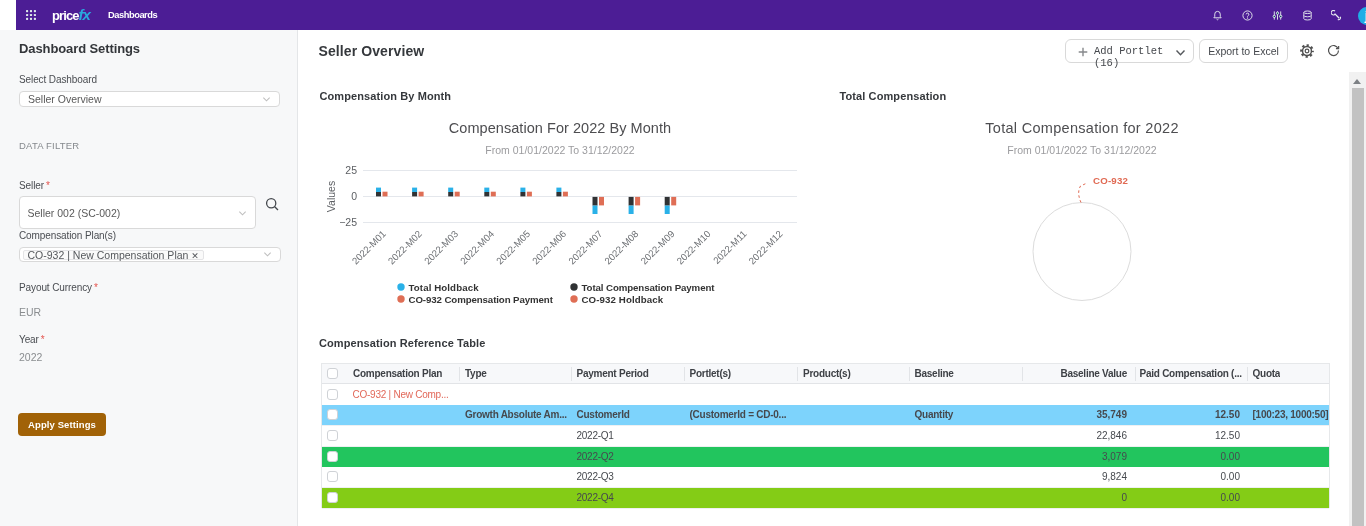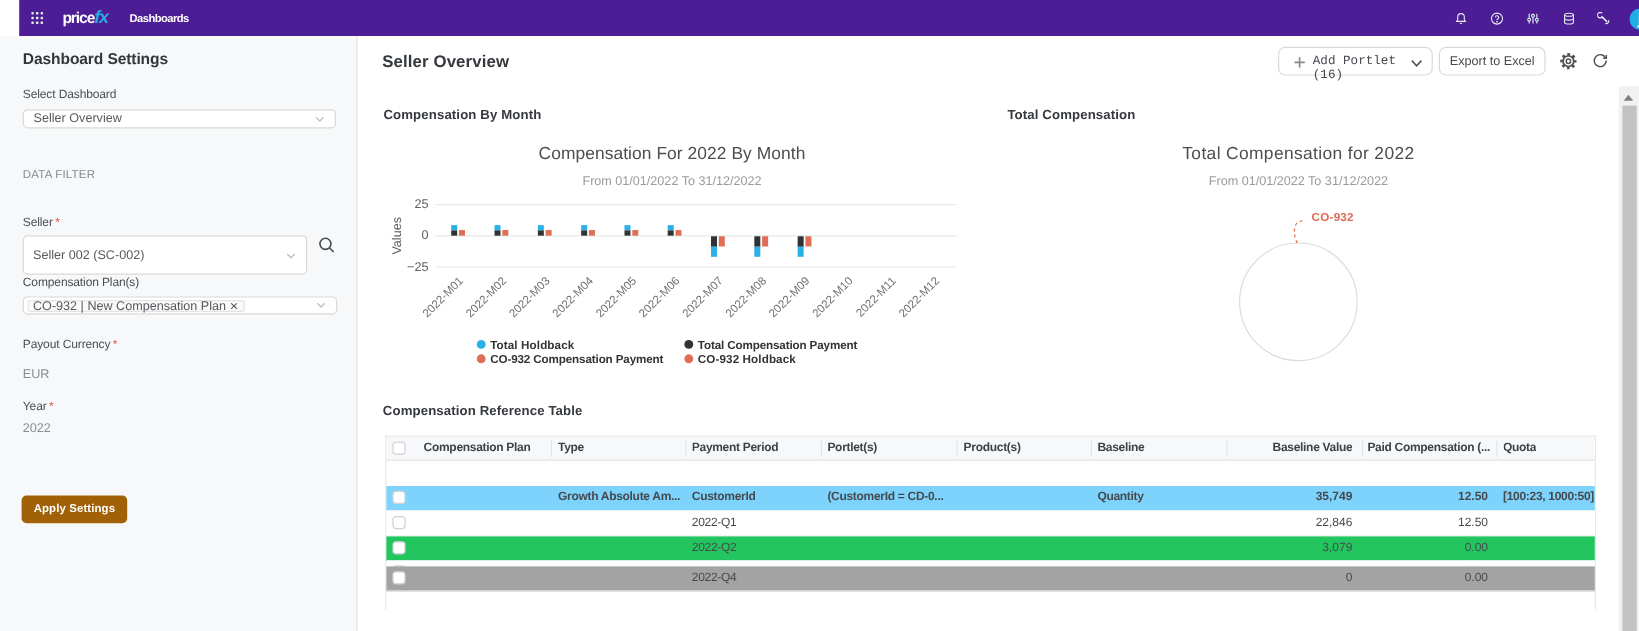--- a/index.html
+++ b/index.html
@@ -233,20 +233,24 @@
     <div class="th" style="left:930.5px;">Quota</div>
     <div class="vsep" style="left:137px;"></div>
     <div class="vsep" style="left:248.5px;"></div>
     <div class="vsep" style="left:362px;"></div>
     <div class="vsep" style="left:475px;"></div>
     <div class="vsep" style="left:586.5px;"></div>
     <div class="vsep" style="left:700px;"></div>
     <div class="vsep" style="left:813px;"></div>
     <div class="vsep" style="left:925px;"></div>
   </div>
+  <div class="row" style="top:20.5px;">
+    <div class="cb"></div>
+    <div class="td" style="left:30.5px;color:#e2695a;">CO-932 | New Comp...</div>
+  </div>
   <div class="row" style="top:41.2px;background:#7dd3fc;">
     <div class="cb"></div>
     <div class="td" style="left:143px;font-weight:bold;">Growth Absolute Am...</div>
     <div class="td" style="left:254.5px;font-weight:bold;">CustomerId</div>
     <div class="td" style="left:367.5px;font-weight:bold;">(CustomerId = CD-0...</div>
     <div class="td" style="left:592.5px;font-weight:bold;">Quantity</div>
     <div class="td" style="left:700px;width:105px;text-align:right;font-weight:bold;letter-spacing:0;">35,749</div>
     <div class="td" style="left:813px;width:105px;text-align:right;font-weight:bold;letter-spacing:0;">12.50</div>
     <div class="td" style="left:930.5px;font-weight:bold;">[100:23, 1000:50]</div>
   </div>
@@ -261,21 +265,21 @@
     <div class="td" style="left:254.5px;">2022-Q2</div>
     <div class="td" style="left:700px;width:105px;text-align:right;letter-spacing:0;">3,079</div>
     <div class="td" style="left:813px;width:105px;text-align:right;letter-spacing:0;">0.00</div>
   </div>
   <div class="row" style="top:103.3px;">
     <div class="cb"></div>
     <div class="td" style="left:254.5px;">2022-Q3</div>
     <div class="td" style="left:700px;width:105px;text-align:right;letter-spacing:0;">9,824</div>
     <div class="td" style="left:813px;width:105px;text-align:right;letter-spacing:0;">0.00</div>
   </div>
-  <div class="row" style="top:108px;background:#a3a3a3;">
+  <div class="row" style="top:124px;background:#84cc16;">
     <div class="cb"></div>
     <div class="td" style="left:254.5px;">2022-Q4</div>
     <div class="td" style="left:700px;width:105px;text-align:right;letter-spacing:0;">0</div>
     <div class="td" style="left:813px;width:105px;text-align:right;letter-spacing:0;">0.00</div>
   </div>
 </div>
 
 <div id="sbtrack"></div>
 <div id="sbthumb"></div>
 <div id="sbarrow"></div>

